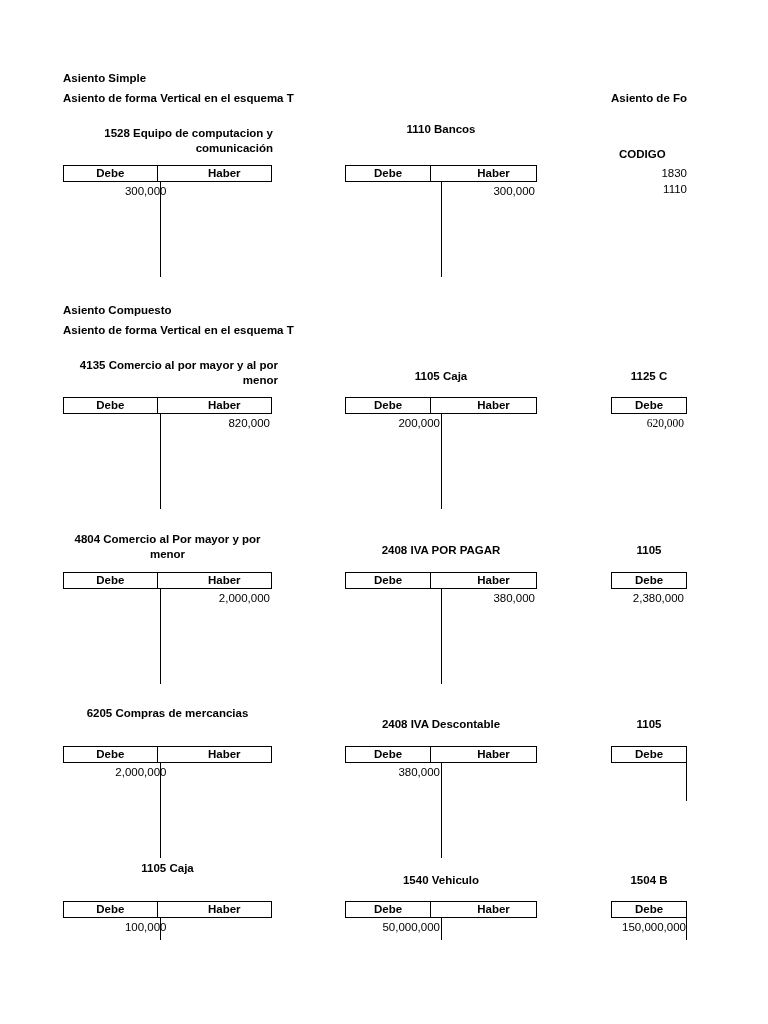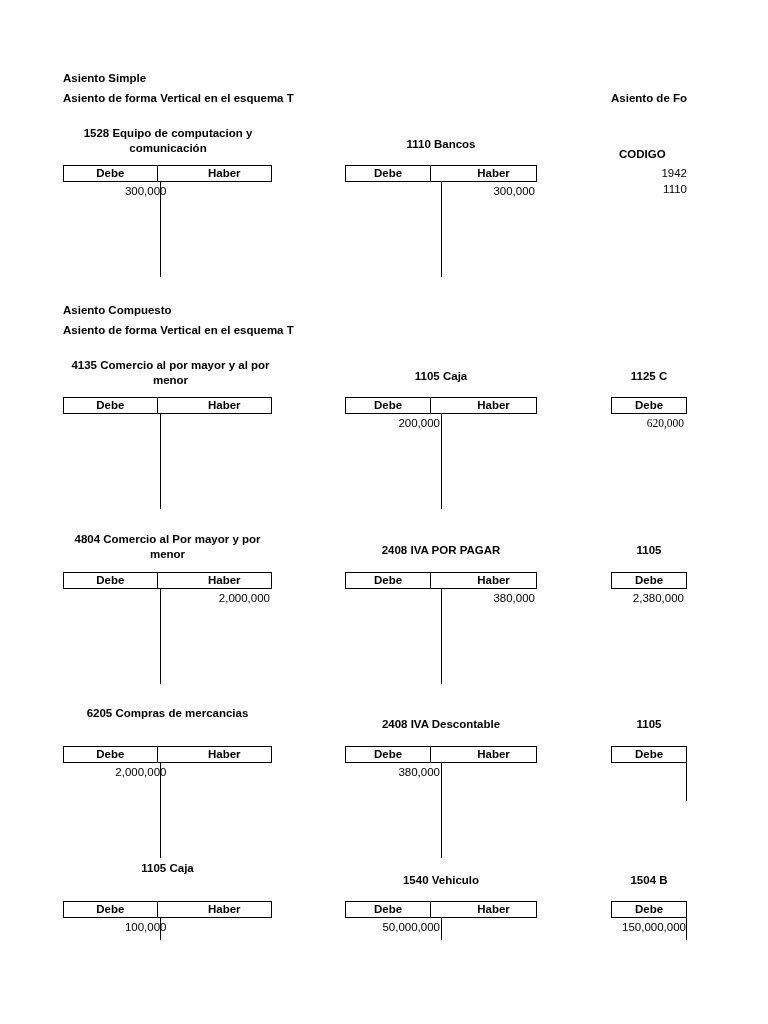--- a/index.html
+++ b/index.html
@@ -36,21 +36,21 @@
     line-height: 14px;
     white-space: nowrap;
   }
 
   
   .acct-title {
     font-size: 11.5px;
     font-weight: bold;
     line-height: 14.5px;
   }
-  .acct-title.left  { text-align: center; }
+  .acct-title.left  { text-align: right; }
   .acct-title.center{ text-align: center; }
 
   
   .taccount { position: absolute; }
   .t-head {
     position: relative;
     border: 1px solid #000000;
     box-sizing: border-box;
     height: 17px;
     display: flex;
@@ -113,41 +113,41 @@
 <div class="page">
 
   <div class="sec-label abs" style="left:63px; top:71px;">Asiento Simple</div>
 
   <div class="sec-sub abs" style="left:63px; top:91px;">Asiento de forma Vertical en el esquema T</div>
 
   <div class="sec-label abs" style="left:611px; top:91px;">Asiento de Fo</div>
 
   <div class="code-col" style="left:611px; top:147px; width:76px;">
     <div class="code-head" style="padding-left:8px;">CODIGO</div>
-    <div class="code-val" style="margin-top:3px;">1942</div>
+    <div class="code-val" style="margin-top:3px;">1830</div>
     <div class="code-val">1110</div>
   </div>
 
   <div class="acct-title left abs" style="left:63px; top:126px; width:210px;">
     <div>1528 Equipo de computacion y</div>
     <div>comunicación</div>
   </div>
   <div class="taccount" style="left:63px; top:165px; width:209px;">
     <div class="t-head">
       <div class="cell debe">Debe</div>
       <div class="cell haber">Haber</div>
     </div>
     <div class="t-body">
       <div class="cell debe">300,000</div>
       <div class="cell haber"></div>
     </div>
     <div class="t-stem" style="left:97px; height:95px;"></div>
   </div>
 
-  <div class="acct-title center abs" style="left:345px; top:137px; width:192px;">
+  <div class="acct-title center abs" style="left:345px; top:122px; width:192px;">
     <div>1110 Bancos</div>
   </div>
   <div class="taccount" style="left:345px; top:165px; width:192px;">
     <div class="t-head">
       <div class="cell debe">Debe</div>
       <div class="cell haber">Haber</div>
     </div>
     <div class="t-body">
       <div class="cell debe"></div>
       <div class="cell haber">300,000</div>
@@ -160,20 +160,24 @@
 
   <div class="acct-title left abs" style="left:63px; top:358px; width:215px;">
     <div>4135 Comercio al por mayor y al por</div>
     <div>menor</div>
   </div>
   <div class="taccount" style="left:63px; top:397px; width:209px;">
     <div class="t-head">
       <div class="cell debe">Debe</div>
       <div class="cell haber">Haber</div>
     </div>
+    <div class="t-body">
+      <div class="cell debe"></div>
+      <div class="cell haber">820,000</div>
+    </div>
     <div class="t-stem" style="left:97px; height:95px;"></div>
   </div>
 
   <div class="acct-title center abs" style="left:345px; top:369px; width:192px;">
     <div>1105 Caja</div>
   </div>
   <div class="taccount" style="left:345px; top:397px; width:192px;">
     <div class="t-head">
       <div class="cell debe">Debe</div>
       <div class="cell haber">Haber</div>

